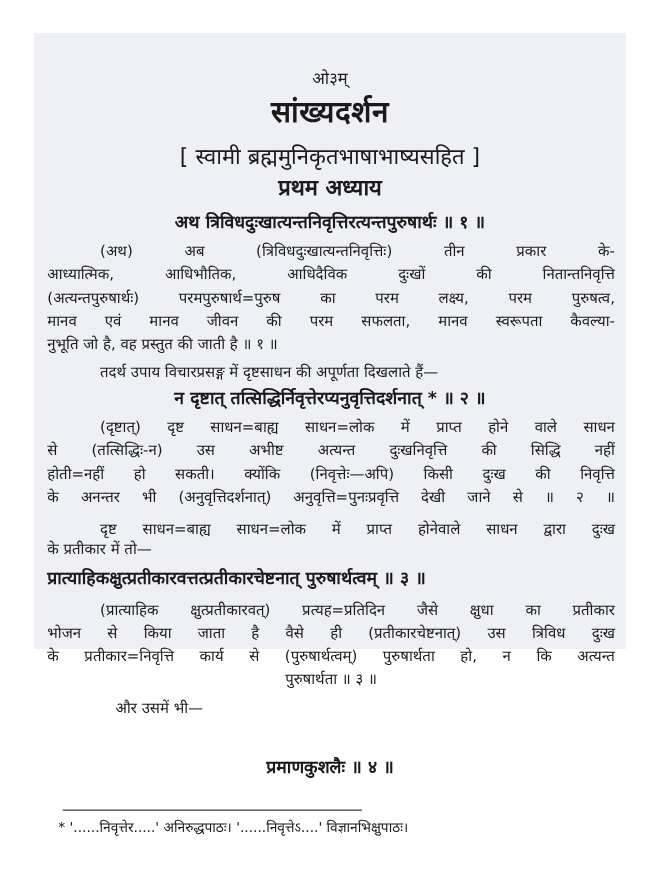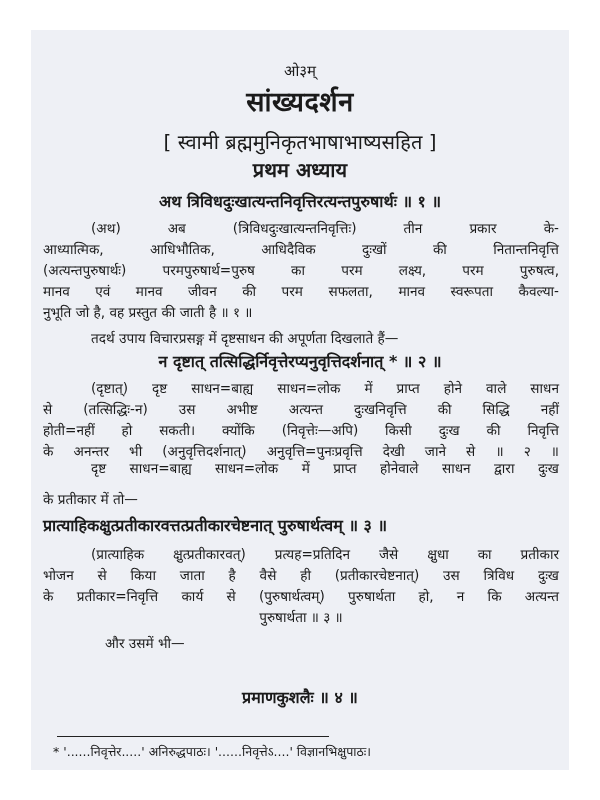--- a/index.html
+++ b/index.html
@@ -1,21 +1,21 @@
 <!DOCTYPE html>
 <html><head>
 <meta charset="utf-8">
 <style>
   html, body { margin: 0; padding: 0; }
   body {
     width: 600px; height: 800px; background: #ffffff; position: relative; overflow: hidden;
     font-family: "DejaVu Sans", "Liberation Sans", sans-serif; color: #1a1a1a;
   }
   .page {
-    position: absolute; left: 31px; top: 30px; width: 538px; height: 740px;
+    position: absolute; left: 31px; top: 30px; width: 538px; height: 560px;
     background: #eef0f5;
   }
   .line { position: absolute; white-space: nowrap; }
   .center { left: 0; right: 0; text-align: center; }
   .om { top: 30px; font-size: 15px; }
   .title { top: 52px; font-size: 27px; font-weight: bold; letter-spacing: 0.5px; }
   .subtitle { top: 98px; font-size: 20px; }
   .chapter { top: 126px; font-size: 20px; font-weight: bold; }
   .sutra { font-size: 16px; font-weight: bold; }
   .body { font-size: 13.6px; left: 12px; width: 516px; }
@@ -40,21 +40,21 @@
   <div class="line body just" style="top:251px;">मानव एवं मानव जीवन की परम सफलता, मानव स्वरूपता कैवल्या-</div>
   <div class="line body" style="top:272px;">नुभूति जो है, वह प्रस्तुत की जाती है ॥ १ ॥</div>
 
   <div class="line body" style="top:298px; left:60px;">तदर्थ उपाय विचारप्रसङ्ग में दृष्टसाधन की अपूर्णता दिखलाते हैं—</div>
   <div class="line center sutra" style="top:320px;">न दृष्टात् तत्सिद्धिर्निवृत्तेरप्यनुवृत्तिदर्शनात् * ॥ २ ॥</div>
   <div class="line body just indent" style="top:348px;">(दृष्टात्) दृष्ट साधन=बाह्य साधन=लोक में प्राप्त होने वाले साधन</div>
   <div class="line body just" style="top:369px;">से (तत्सिद्धिः-न) उस अभीष्ट अत्यन्त दुःखनिवृत्ति की सिद्धि नहीं</div>
   <div class="line body just" style="top:390px;">होती=नहीं हो सकती। क्योंकि (निवृत्तेः—अपि) किसी दुःख की निवृत्ति</div>
   <div class="line body just" style="top:411px;">के अनन्तर भी (अनुवृत्तिदर्शनात्) अनुवृत्ति=पुनःप्रवृत्ति देखी जाने से ॥ २ ॥</div>
 
-  <div class="line body just indent" style="top:428px;">दृष्ट साधन=बाह्य साधन=लोक में प्राप्त होनेवाले साधन द्वारा दुःख</div>
+  <div class="line body just indent" style="top:440px;">दृष्ट साधन=बाह्य साधन=लोक में प्राप्त होनेवाले साधन द्वारा दुःख</div>
   <div class="line body" style="top:459px;">के प्रतीकार में तो—</div>
   <div class="line sutra" style="top:484px; left:12px;text-align:center;">प्रात्याहिकक्षुत्प्रतीकारवत्तत्प्रतीकारचेष्टनात् पुरुषार्थत्वम् ॥ ३ ॥</div>
   <div class="line body just indent" style="top:514px;">(प्रात्याहिक क्षुत्प्रतीकारवत्) प्रत्यह=प्रतिदिन जैसे क्षुधा का प्रतीकार</div>
   <div class="line body just" style="top:535px;">भोजन से किया जाता है वैसे ही (प्रतीकारचेष्टनात्) उस त्रिविध दुःख</div>
   <div class="line body just" style="top:556px;">के प्रतीकार=निवृत्ति कार्य से (पुरुषार्थत्वम्) पुरुषार्थता हो, न कि अत्यन्त</div>
   <div class="line body" style="top:577px;text-align:center;">पुरुषार्थता ॥ ३ ॥</div>
 
   <div class="line body" style="top:603px; left:74px;">और उसमें भी—</div>
   <div class="line center sutra" style="top:656px;">प्रमाणकुशलैः ॥ ४ ॥</div>
 

